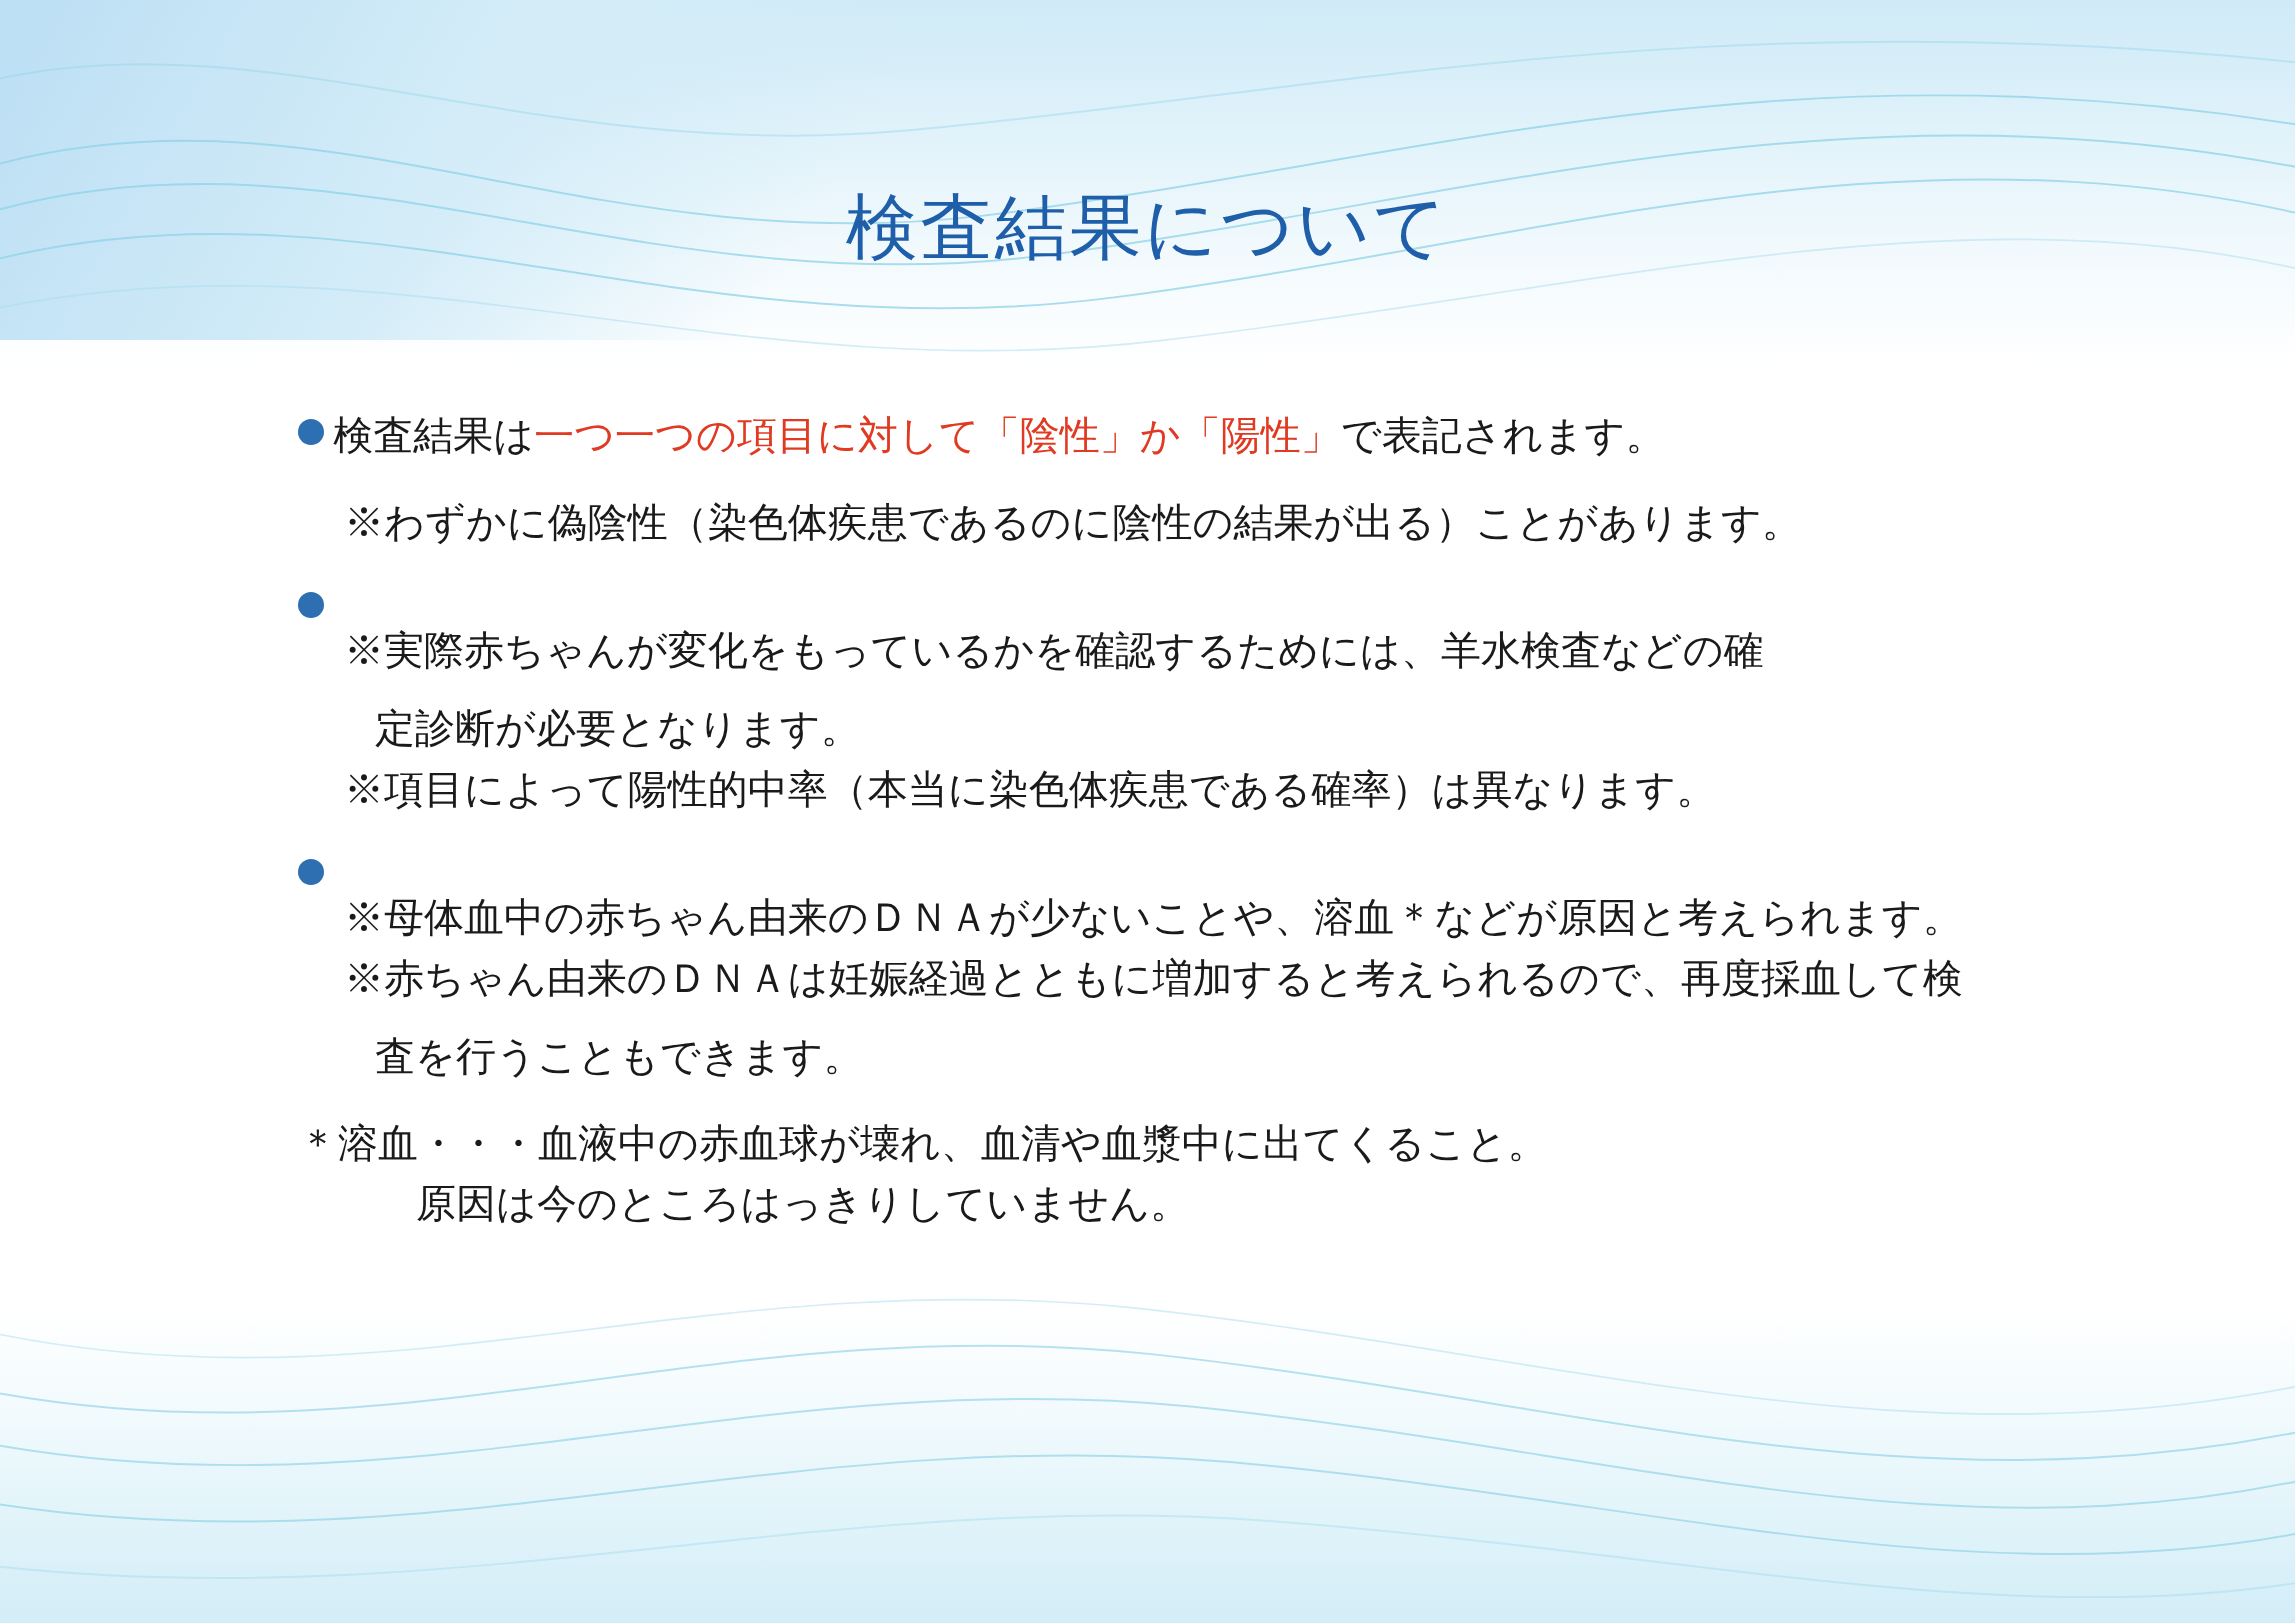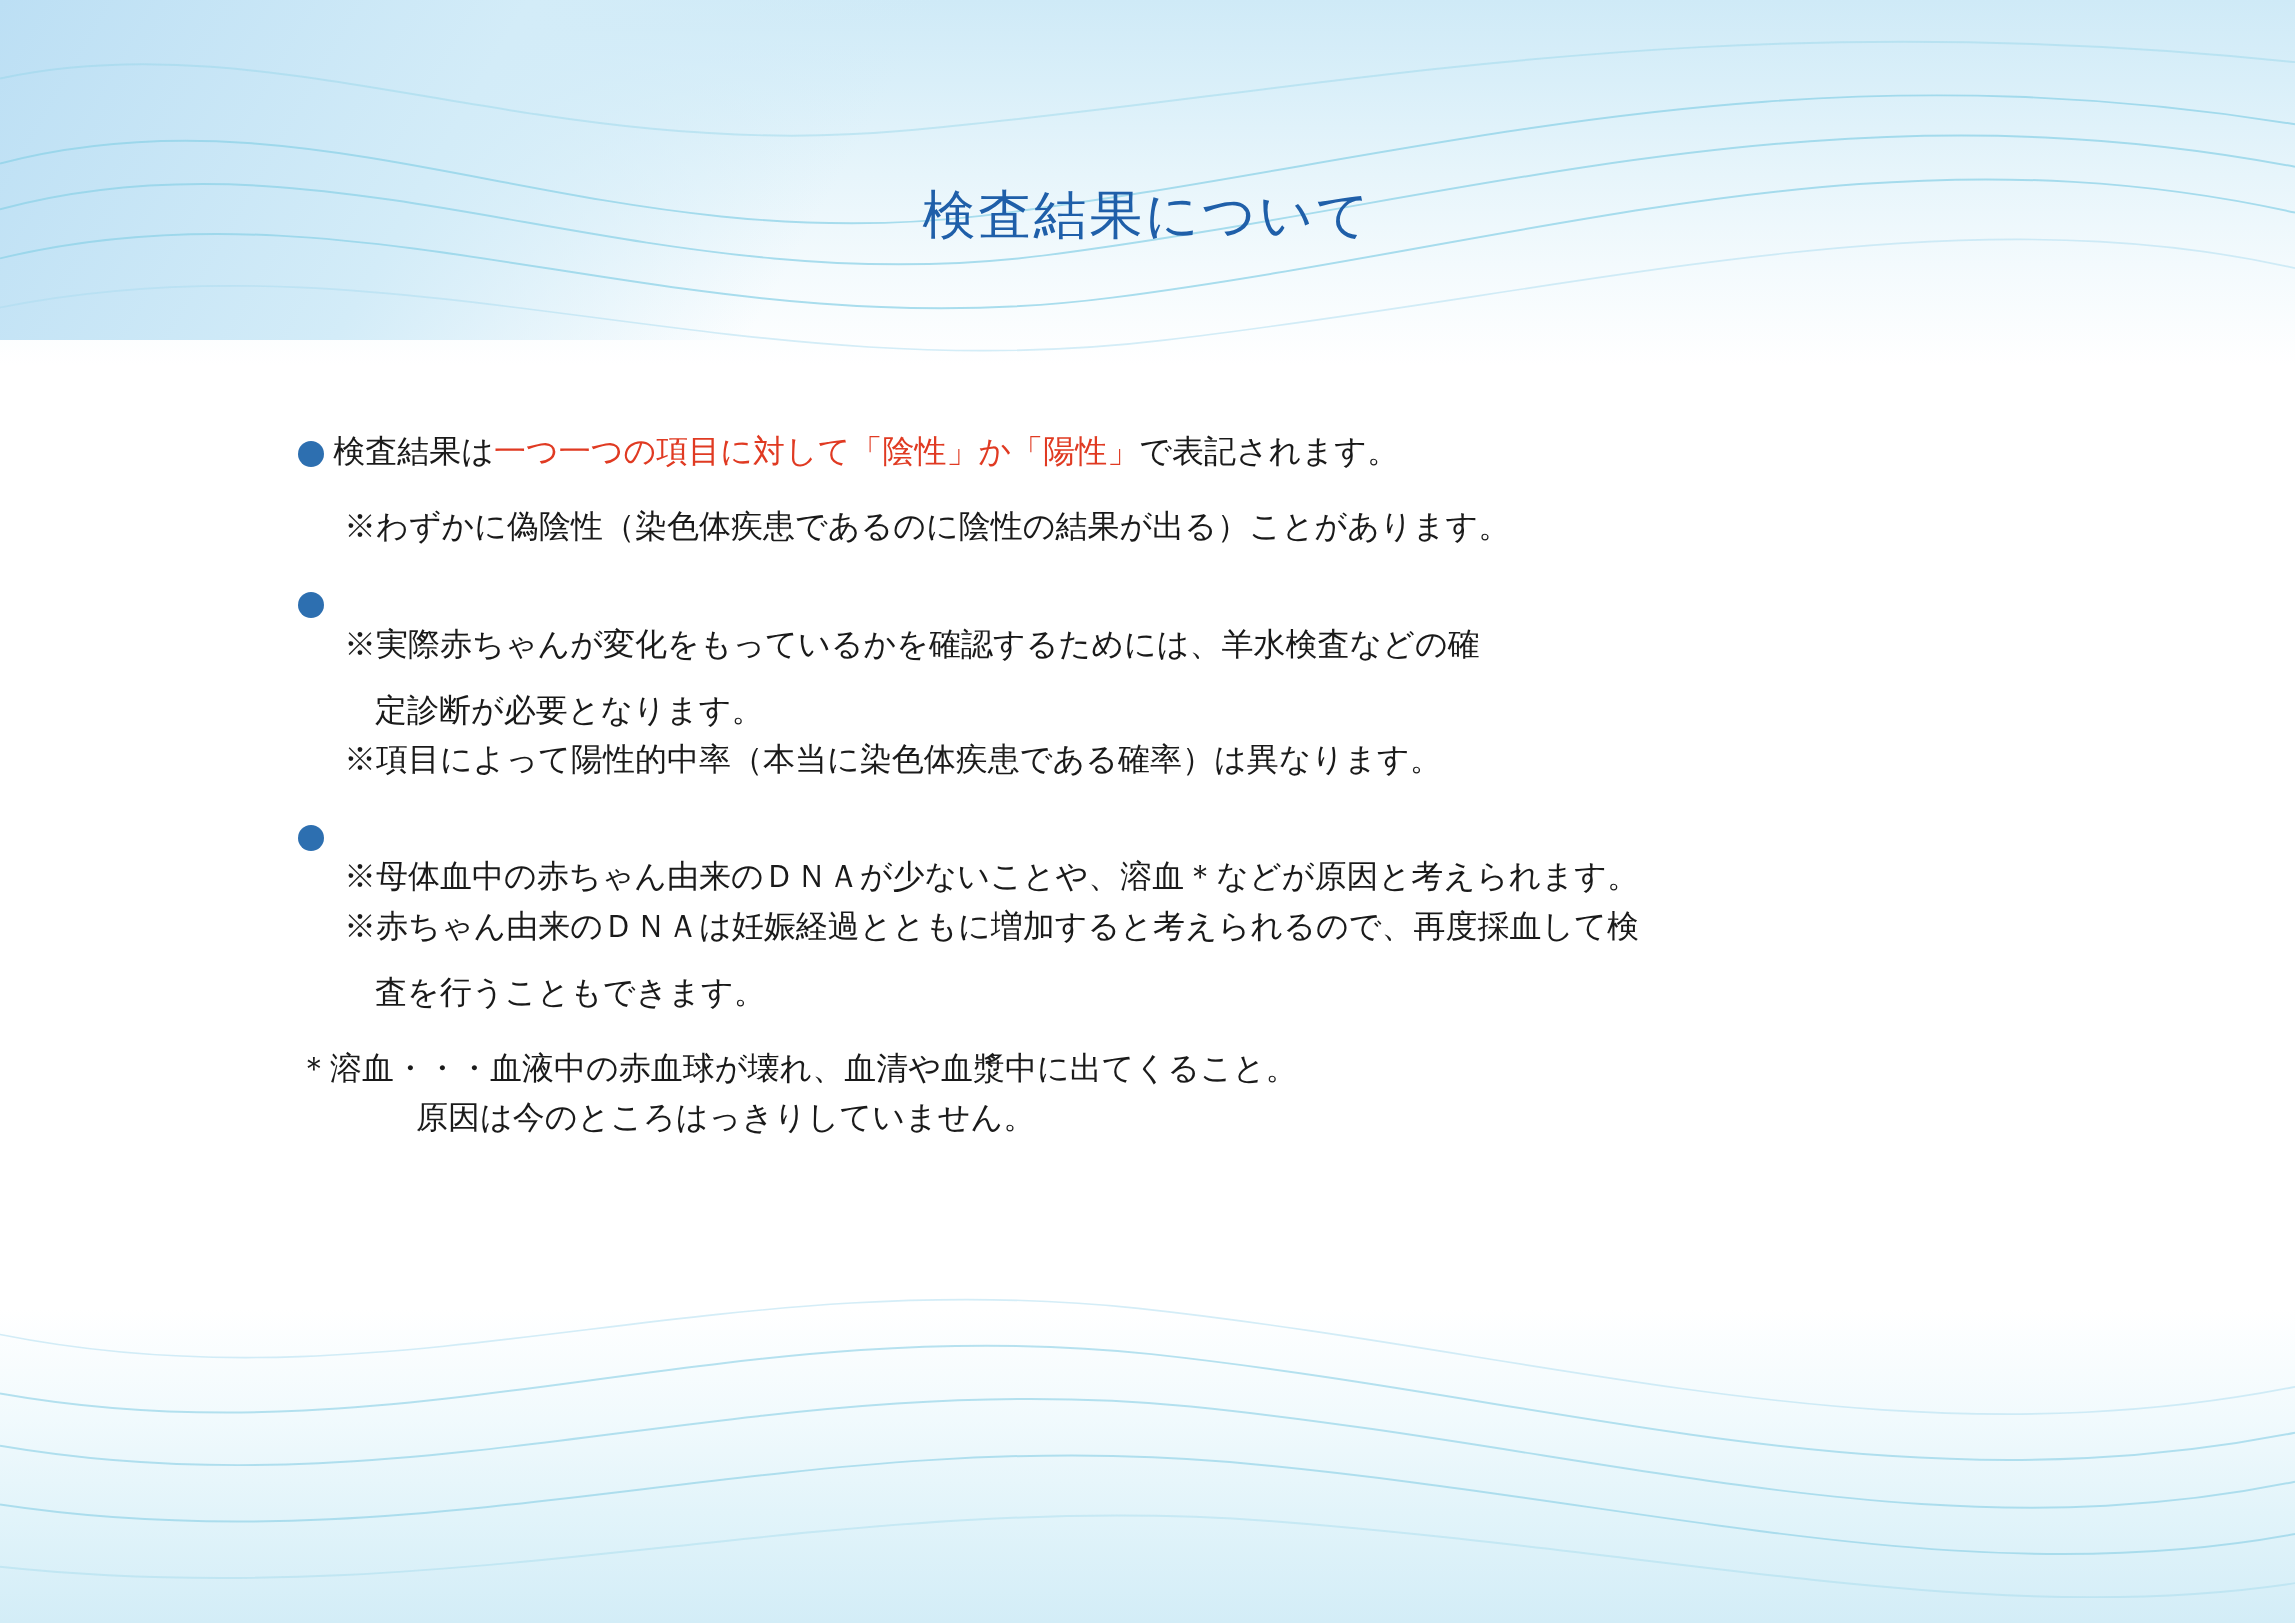--- a/index.html
+++ b/index.html
@@ -53,34 +53,34 @@
     left: 0; top: 0;
     width: 2295px; height: 1623px;
   }
   
   .title {
     position: absolute;
     left: 0;
     top: 180px;
     width: 2295px;
     text-align: center;
-    font-size: 53px;
+    font-size: 72px;
     letter-spacing: 2.6px;
     color: #1f5fa9;
     font-family: "Liberation Sans", sans-serif;
     font-weight: 400;
   }
   
   .body-block {
     position: absolute;
     left: 298px;
-    top: 429px;
+    top: 407px;
     width: 1780px;
     color: #1a1a1a;
-    font-size: 32px;
+    font-size: 40px;
     line-height: 1.42;
   }
   .para {
     margin-bottom: 30px;
     position: relative;
   }
   .para:last-child { margin-bottom: 0; }
   .line {
     white-space: nowrap;
     margin-bottom: 3.9px;

